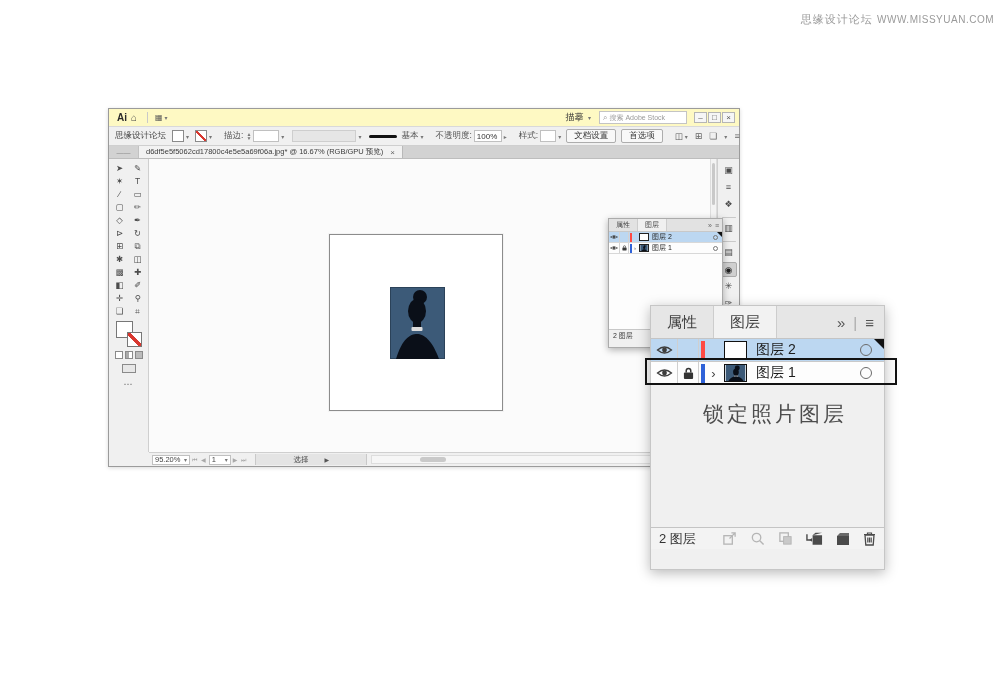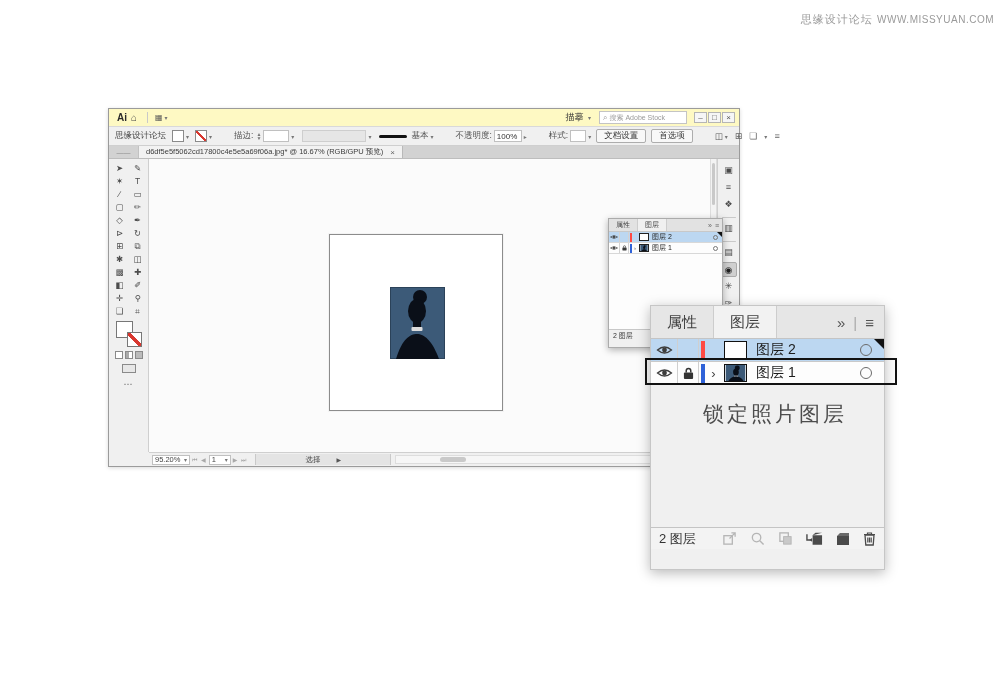--- a/index.html
+++ b/index.html
@@ -33,21 +33,21 @@
   .winbtn { width:13px; height:11px; border:1px solid #b5b5b5; background:#f6f6f6; font-size:8px;
             line-height:9px; text-align:center; color:#555; margin-left:1px; }
 
   
   .ctrlbar { position:absolute; left:0; top:18px; right:0; height:19px; background:#f0f0f0;
              border-bottom:1px solid #cfcfcf; display:flex; align-items:center; padding:0 6px;
              font-size:8.5px; color:#444; white-space:nowrap; }
   .ctrlbar > * { flex:none; }
   .sw { width:12px; height:12px; border:1px solid #8a8a8a; background:#fff; margin-left:6px; }
   .sw.none { background:linear-gradient(45deg,#fff 42%,#d8372f 42%,#d8372f 58%,#fff 58%); }
-  .lbl { margin-left:22px; color:#555; }
+  .lbl { margin-left:12px; color:#555; }
   .stepper { display:inline-flex; flex-direction:column; margin-left:3px; font-size:5px; color:#777; line-height:4px; }
   .field { height:12px; background:#fff; border:1px solid #c0c0c0; display:inline-flex; align-items:center;
            padding:0 2px; margin-left:2px; font-size:8px; color:#333; }
   .dd-gray { width:64px; height:12px; background:#e6e6e6; border:1px solid #cecece; margin-left:8px; }
   .strokeline { width:28px; height:3px; background:#111; border-radius:2px; margin-left:8px; }
   .ctrlbtn { height:14px; border:1px solid #adadad; border-radius:2px; background:#f8f8f8;
              padding:0 7px; display:inline-flex; align-items:center; font-size:8.5px; color:#333; margin-left:5px; }
   .cb-right { margin-left:auto; display:flex; align-items:center; color:#666; font-size:9px; }
   .cb-right span { margin-left:7px; }
 
@@ -96,21 +96,21 @@
 
   
   .statusbar { position:absolute; left:40px; right:0; bottom:0; height:14px; background:#f0f0f0;
                border-top:1px solid #cfcfcf; display:flex; align-items:center; font-size:7.5px;
                color:#444; padding:0 3px; }
   .zoombox { width:38px; height:10px; background:#fff; border:1px solid #c0c0c0; display:flex;
              align-items:center; padding:0 2px; font-size:7.5px; }
   .navarrows { color:#a9a9a9; font-size:6px; margin:0 2px; letter-spacing:1px; }
   .abfield { width:22px; height:10px; background:#fff; border:1px solid #c0c0c0; display:flex;
              align-items:center; padding:0 2px; }
-  .statbox { width:136px; height:11px; background:#e4e4e4; border-left:1px solid #c9c9c9; border-right:1px solid #c9c9c9;
+  .statbox { width:112px; height:11px; background:#e4e4e4; border-left:1px solid #c9c9c9; border-right:1px solid #c9c9c9;
              margin-left:6px; display:flex; align-items:center; justify-content:center; }
   .statbox .menu-arrow { margin-left:16px; font-size:6px; color:#555; }
   .hscrolltrack { flex:1; height:9px; background:#f6f6f6; border:1px solid #ddd; margin-left:4px; position:relative; }
   .hscrolltrack .thumb { position:absolute; left:13%; top:1px; width:26px; height:5px; background:#c9c9c9; border-radius:3px; }
 
   
   svg.eye-lg { width:17px; height:12px; }
   svg.eye-sm { width:8px; height:6px; }
   svg.lock-lg { width:11px; height:13px; }
   svg.lock-sm { width:5px; height:6px; }

